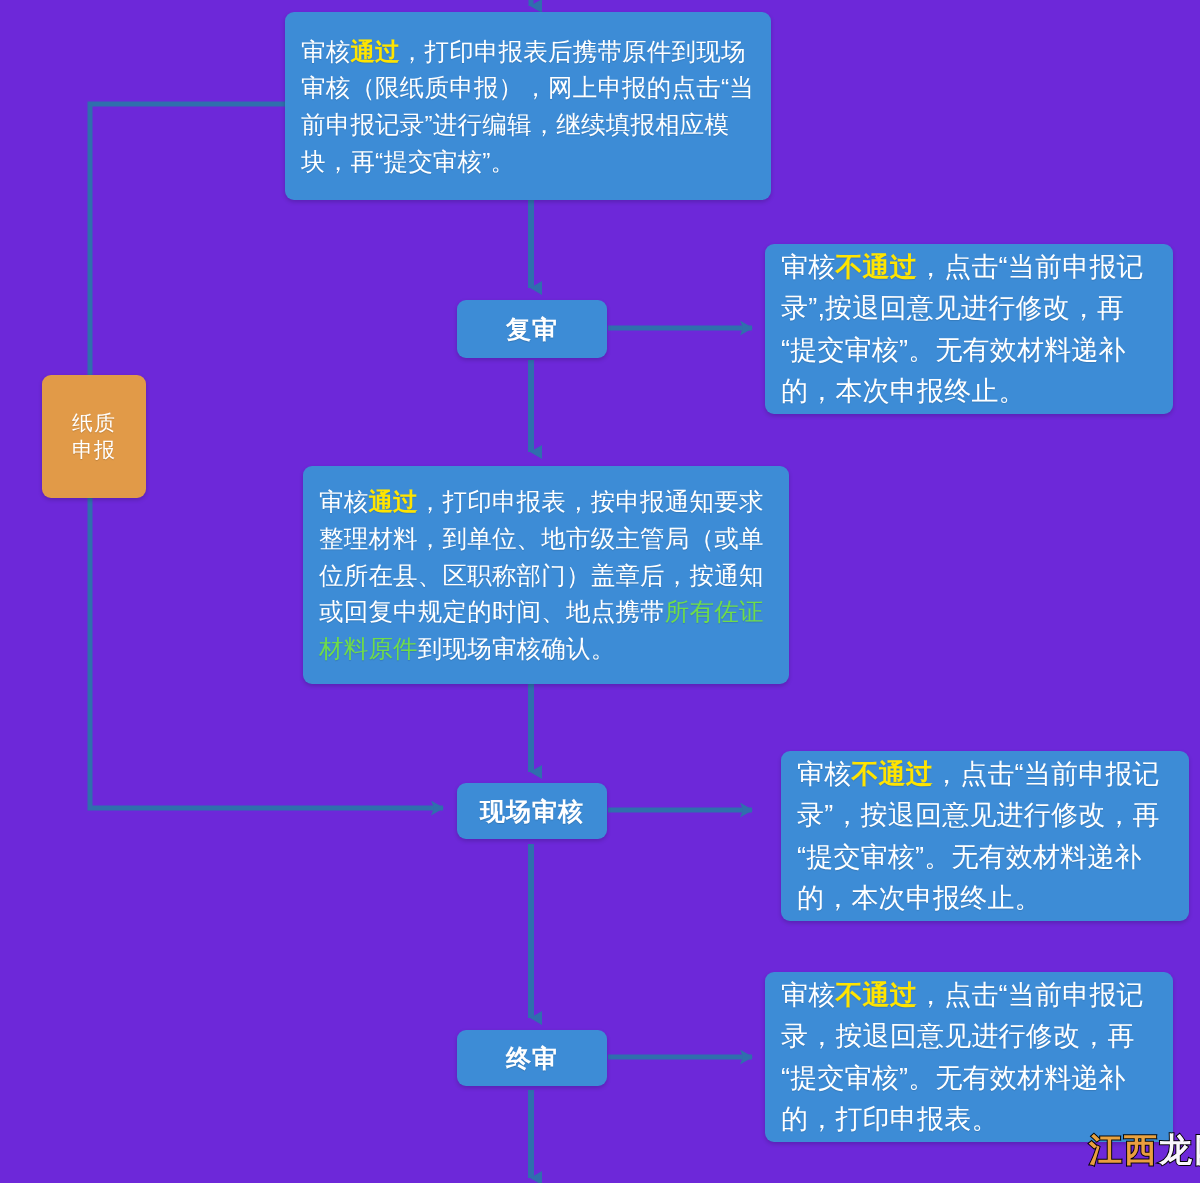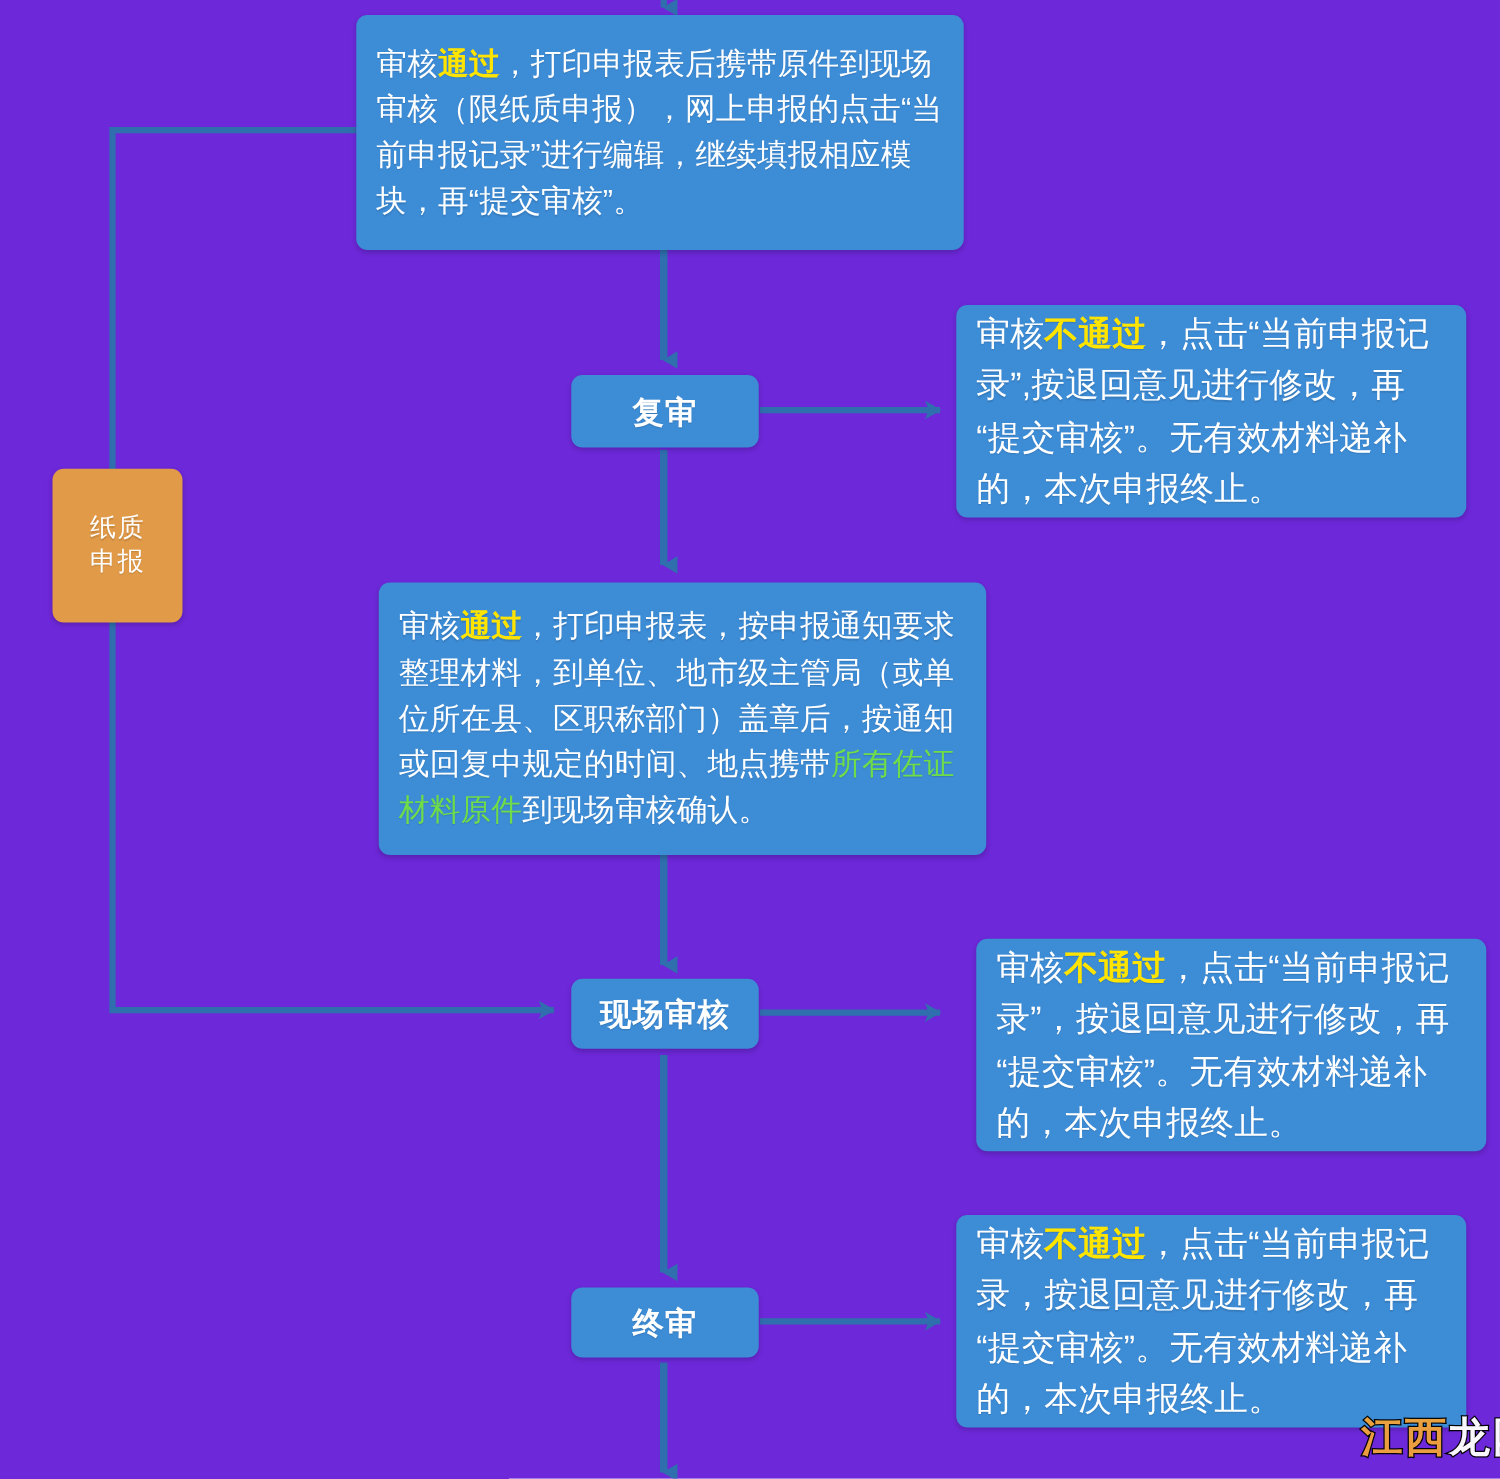--- a/index.html
+++ b/index.html
@@ -186,20 +186,20 @@
 
   <div class="node node-blue" style="left:765px;top:751px;width:408px;height:170px;margin-left:16px;">
     <span class="para side"><span>审核</span><span class="hl-yellow">不通过</span><span>，点击“当前申报记录”，按退回意见进行修改，再“提交审核”。无有效材料递补的，本次申报终止。</span></span>
   </div>
 
   <div class="node node-blue step" style="left:457px;top:1030px;width:150px;height:56px;">
     <span>终审</span>
   </div>
 
   <div class="node node-blue" style="left:765px;top:972px;width:408px;height:170px;">
-    <span class="para side"><span>审核</span><span class="hl-yellow">不通过</span><span>，点击“当前申报记录，按退回意见进行修改，再“提交审核”。无有效材料递补的，本次申报终止。</span></span>
+    <span class="para side"><span>审核</span><span class="hl-yellow">不通过</span><span>，点击“当前申报记录，按退回意见进行修改，再“提交审核”。无有效材料递补的，打印申报表。</span></span>
   </div>
 
   <div id="watermark">
     <span class="wm-a">江西</span><span class="wm-b">龙网</span>
   </div>
 
 </div>
 
 </body></html>

